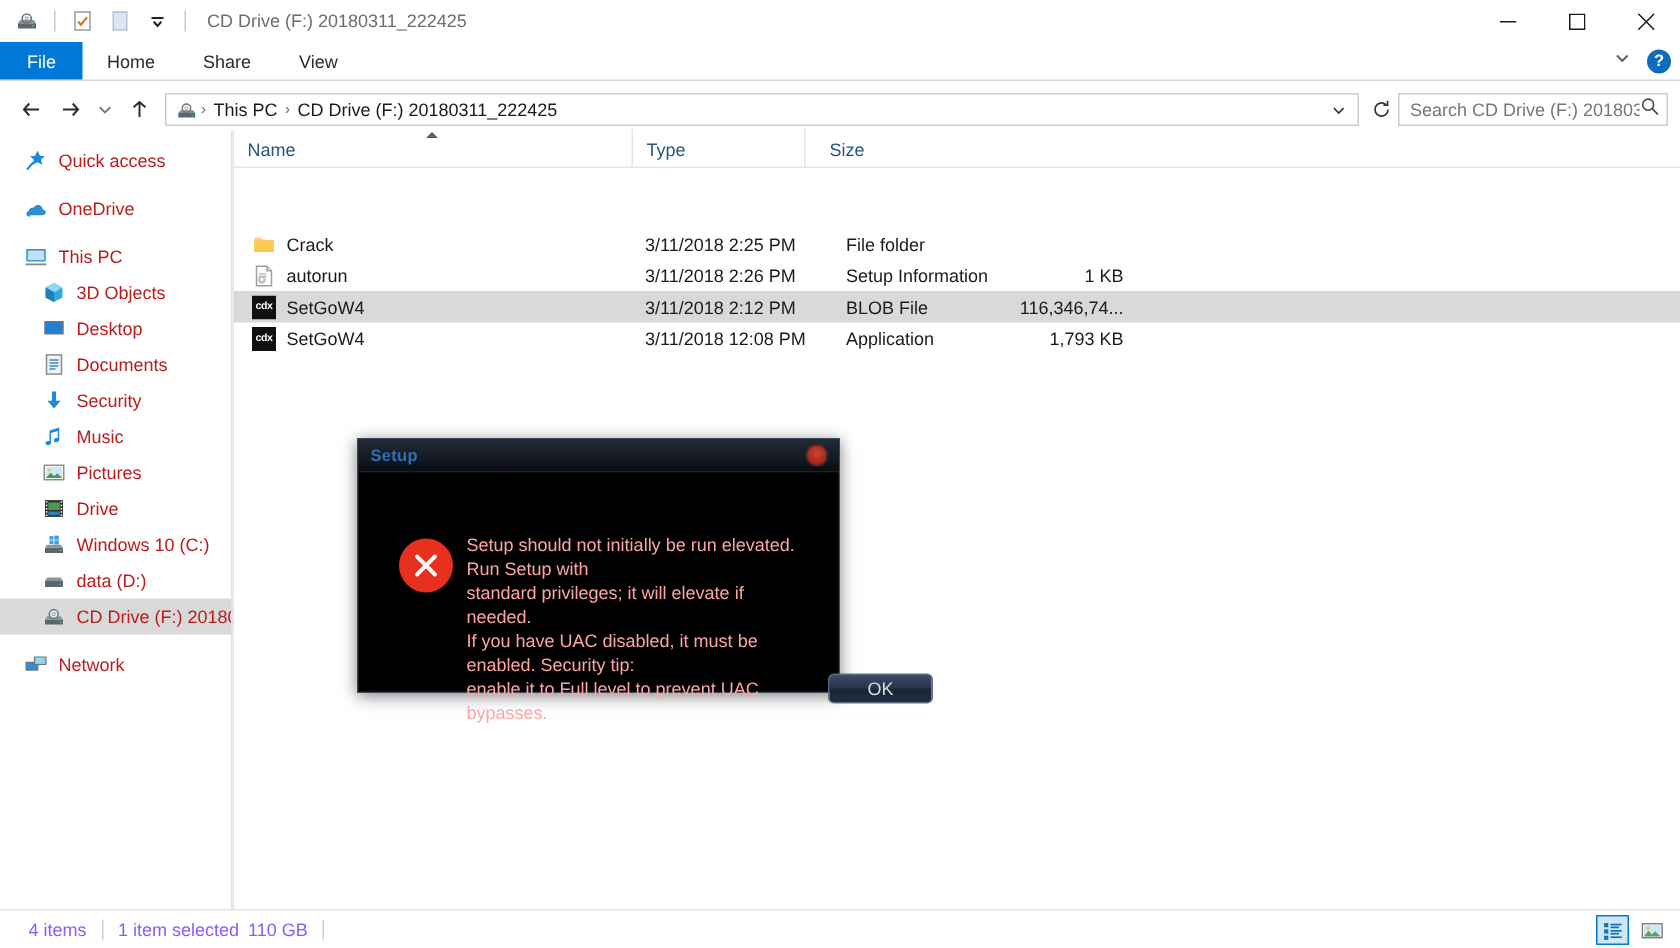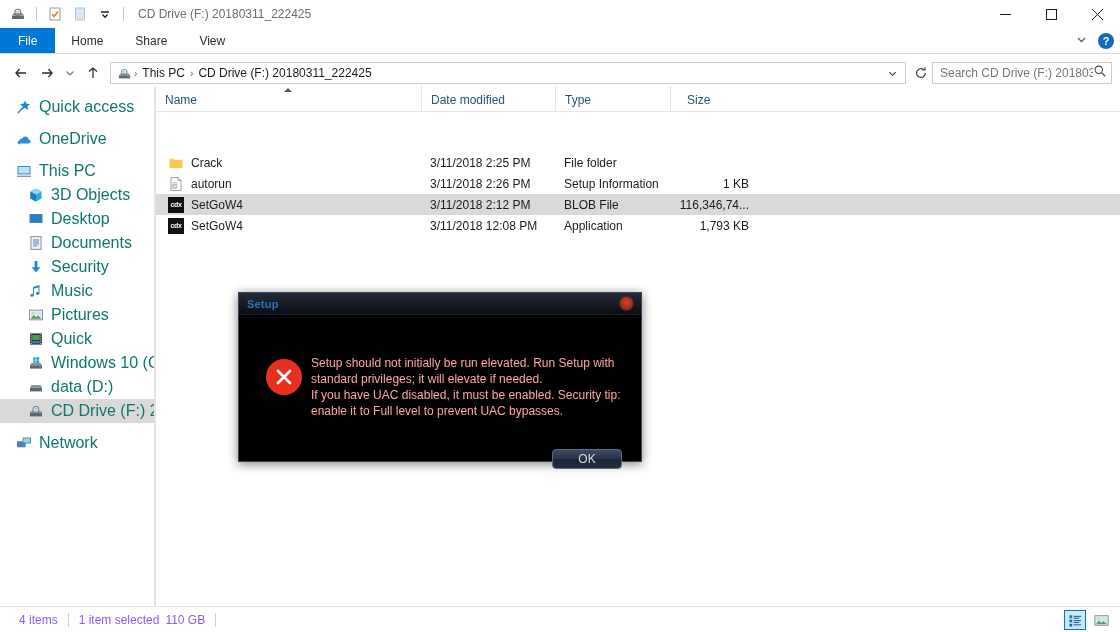--- a/index.html
+++ b/index.html
@@ -42,21 +42,21 @@
   .refresh { width:22px; height:22px; display:flex; align-items:center; justify-content:center; color:#333; }
   .search-box { width:180px; height:22px; border:1px solid #cccccc; display:flex; align-items:center;
                 padding:0 4px 0 7px; background:#fff; }
   .search-ph { flex:1; font-size:12px; color:#767676; white-space:nowrap; overflow:hidden; }
 
   
   .body { flex:1; display:flex; min-height:0; }
 
   
   .sidebar { width:155px; flex:0 0 155px; background:#fff; padding-top:8px; overflow:hidden; position:relative; }
-  .nav-item { height:24px; display:flex; align-items:center; font-size:16px; color:#0f766e; padding-left:16px; gap:7px; white-space:nowrap; }
+  .nav-item { height:24px; display:flex; align-items:center; font-size:12px; color:#b91c1c; padding-left:16px; gap:7px; white-space:nowrap; }
   .nav-item.indent { padding-left:28px; }
   .nav-item.selected { background:#d9d9d9; }
   .nav-gap { height:8px; }
   .nav-ico { width:16px; height:16px; flex:0 0 16px; display:flex; align-items:center; justify-content:center; }
   .sidebar-divider { position:absolute; right:0; top:0; bottom:0; width:1px; background:#e3e3e3; }
 
   
   .filepane { flex:1; display:flex; flex-direction:column; min-width:0; position:relative; border-left:1px solid #e3e3e3;gap:40px; }
   .colhead { height:25px; display:flex; align-items:flex-end; border-bottom:1px solid #e5e5e5; position:relative; }
   .col { font-size:12px; color:#26557d; padding:0 0 4px 9px; height:25px; display:flex; align-items:flex-end;
@@ -83,21 +83,21 @@
   
   .statusbar { height:26px; flex:0 0 26px; border-top:1px solid #e3e3e3; display:flex; align-items:center;
                font-size:12px; color:#8b5cf6; padding:0 19px; position:relative; }
   .status-sep { width:1px; height:14px; background:#cfcfcf; margin:0 10px; }
   .view-btns { position:absolute; right:8px; top:0; height:26px; display:flex; align-items:center; gap:4px; }
   .vbtn { width:22px; height:20px; display:flex; align-items:center; justify-content:center; }
   .vbtn.active { background:#cce8f5; border:1px solid #0078d7; }
 
   
   .dlg-layer { position:absolute; left:0; top:0; width:1120px; height:632px; pointer-events:none; }
-  .dialog { position:absolute; left:238px; top:292px; width:404px; height:170px;
+  .dialog { position:absolute; left:238px; top:292px; width:322px; height:170px;
             background:#000; border:1px solid #3d4a5c; pointer-events:auto;
             box-shadow:0 2px 10px rgba(0,0,0,.5); display:flex; flex-direction:column; }
   .dlg-title { height:22px; background:linear-gradient(180deg,#232a38 0%,#141922 60%,#090c11 100%);
                display:flex; align-items:center; padding-left:8px; position:relative; border-bottom:1px solid #1b2029; }
   .dlg-title-txt { font-size:11px; font-weight:bold; color:#2f6fb5; letter-spacing:.2px; }
   .dlg-close { position:absolute; right:7px; top:3px; width:15px; height:15px; border-radius:50%;
                background:radial-gradient(circle at 50% 42%, #d6412c 0%, #a32a1c 62%, #6a1a12 100%);
                border:1px solid #4a2a26; }
   .dlg-body { flex:1; position:relative; background:#000; }
   .err-ico { position:absolute; left:27px; top:44px; width:36px; height:36px; border-radius:50%;
@@ -350,21 +350,21 @@
                 <rect x="2.6" y="9.8" width="1" height="1"></rect>
                 <rect x="2.6" y="12" width="1" height="1"></rect>
             <rect x="12.4" y="3.2" width="1" height="1"></rect>
                 <rect x="12.4" y="5.4" width="1" height="1"></rect>
             <rect x="12.4" y="7.6" width="1" height="1"></rect>
                 <rect x="12.4" y="9.8" width="1" height="1"></rect>
                 <rect x="12.4" y="12" width="1" height="1"></rect>
               </g>
           </svg>
         </span>
-        <span>Quick</span>
+        <span>Drive</span>
       </div>
 
       <div class="nav-item indent">
         <span class="nav-ico">
           <svg width="16" height="16" viewBox="0 0 16 16">
             <path d="M2 10.2h12v3.4H2z" fill="#5a6670"></path>
             <path d="M2 10.2h12l-1.4-2.1H3.4z" fill="#8a949c"></path>
             <g fill="#36a0e0">
                 <rect x="5" y="2.4" width="2.6" height="2.4"></rect>
                 <rect x="8.2" y="2.1" width="3" height="2.7"></rect>
@@ -415,23 +415,20 @@
       </div>
 
       <div class="sidebar-divider"></div>
     </div>
 
     <div class="filepane">
       <div class="colhead">
         <div class="col col-name">
           <span>Name</span>
           <span class="sortcaret"></span>
-        </div>
-        <div class="col col-date">
-          <span>Date modified</span>
         </div>
         <div class="col col-type">
           <span>Type</span>
         </div>
         <div class="col col-size">
           <span>Size</span>
         </div>
       </div>
 
       <div class="rows">

